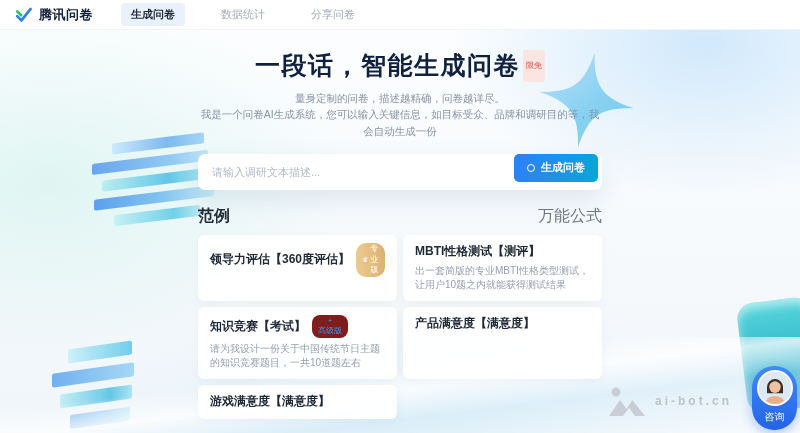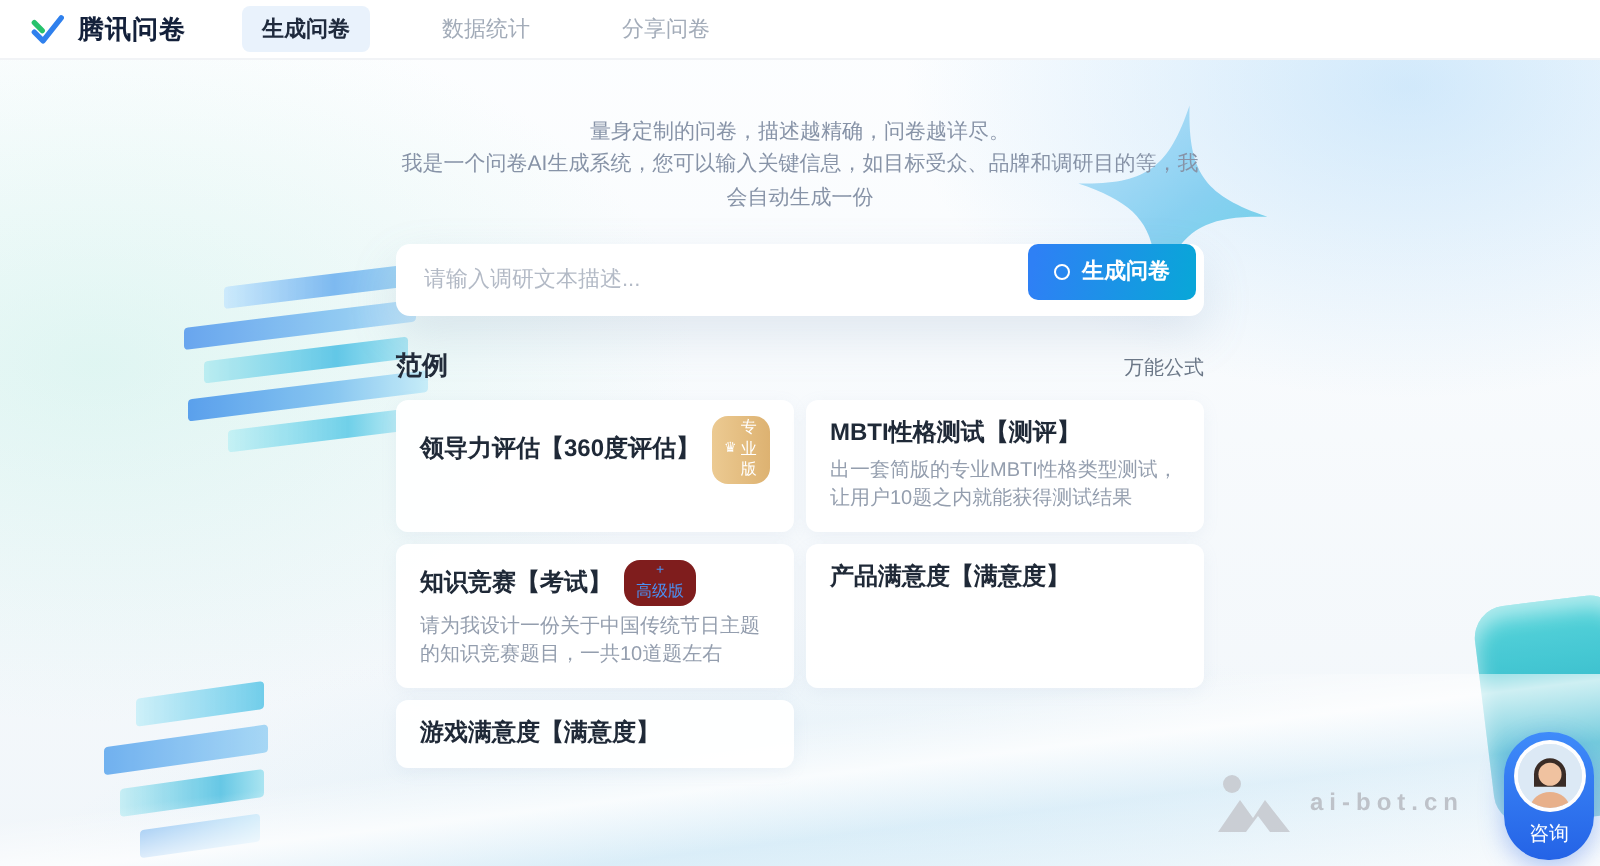--- a/index.html
+++ b/index.html
@@ -46,28 +46,28 @@
   .subtitle { margin-top:8px; text-align:center; font-size:10.5px; color:#8793a7; line-height:1.55; }
   .subtitle span { display:block; }
   .inputbar { margin-top:15px; height:36px; background:#fff; border-radius:7px; display:flex; align-items:flex-start;
     box-shadow:0 10px 24px rgba(110,145,180,.18);gap:12px; }
   .inputbar input { flex:1; height:100%; border:none; outline:none; background:transparent; padding:0 14px; font-size:11px; color:#333; font-family:inherit; }
   .inputbar input::placeholder { color:#b3bac6; }
   .gen-btn { display:flex; align-items:center; gap:6px; height:28px; margin-right:4px; padding:0 13px; border:none; border-radius:5px; cursor:pointer;
     background:linear-gradient(100deg,#2e80f5 5%,#0aa5d9 95%); color:#fff; font-size:11px; font-weight:700; font-family:inherit; }
   .circle-icon { width:8px; height:8px; border:1.5px solid #fff; border-radius:50%; }
   .examples-head { margin-top:16px; display:flex; justify-content:space-between; align-items:baseline; }
-  .examples-title { font-size:13px; font-weight:700; color:#222b3a; }
-  .formula-link { font-size:10px; color:#6b7787; cursor:pointer; }
+  .examples-title { font-size:16px; font-weight:700; color:#222b3a; }
+  .formula-link { font-size:16px; color:#6b7787; cursor:pointer; }
   .cards { margin-top:8px; display:grid; grid-template-columns:1fr 1fr; gap:6px; }
   .card { background:rgba(255,255,255,.94); border-radius:6px; padding:8px 12px 9px; cursor:pointer; box-shadow:0 2px 8px rgba(150,170,200,.10); }
   .card-title-row { display:flex; align-items:center; gap:6px; }
   .card-title { font-size:12px; font-weight:700; color:#1f2937; white-space:nowrap; }
   .badge { font-size:8px; padding:1.5px 6px; border-radius:8px; display:inline-flex; align-items:center; gap:2px; line-height:1.3; }
-  .badge.gold { background:linear-gradient(90deg,#ecca92,#ddb271); color:#fff; }
+  .badge.gold { background:linear-gradient(90deg,#ecca92,#ddb271); color:#fff;border-radius:10px; }
   .badge.blue { background:#7f1d1d; color:#4a90f2;flex-direction:column; }
   .badge .badge-icon { font-size:7px; line-height:1; }
   .card-body { margin-top:4px; font-size:10px; color:#949eae; line-height:1.42; }
   
   .watermark { position:absolute; right:68px; bottom:14px; z-index:1; display:flex; align-items:center; gap:8px; opacity:.95; }
   .wm-text { display:flex; flex-direction:column; line-height:1.1; }
   .wm-line1 { font-size:12px; font-weight:700; letter-spacing:3px; color:#bcc0c7;text-align:center; }
   .wm-line2 { font-size:17px; font-weight:700; letter-spacing:2px; color:#c5c9cf; }
   
   .float-widget { position:absolute; right:3px; bottom:3px; z-index:7; width:45px; height:64px; border-radius:22px; cursor:pointer;
@@ -120,20 +120,21 @@
             <stop offset="1" stop-color="#2fc4d9"></stop>
         </linearGradient>
       </defs>
       <path d="M50 2 C55 35 65 45 98 50 C65 55 55 65 50 98 C45 65 35 55 2 50 C35 45 45 35 50 2 Z" fill="url(#sparkGrad)" opacity="0.8"></path>
     </svg>
   </div>
   <div class="deco deco-cylinder"></div>
   <div class="deco deco-wave"></div>
 
   <main class="main">
+    <h1 class="hero-title"><span>一段话，智能生成问卷</span><span class="limited-badge">限免</span></h1>
 
     <p class="subtitle">
       <span>量身定制的问卷，描述越精确，问卷越详尽。</span>
       <span>我是一个问卷AI生成系统，您可以输入关键信息，如目标受众、品牌和调研目的等，我会自动生成一份</span>
     </p>
 
     <div class="inputbar">
       <input type="text" placeholder="请输入调研文本描述..." style="">
       <button class="gen-btn">
         <span class="circle-icon"></span>

